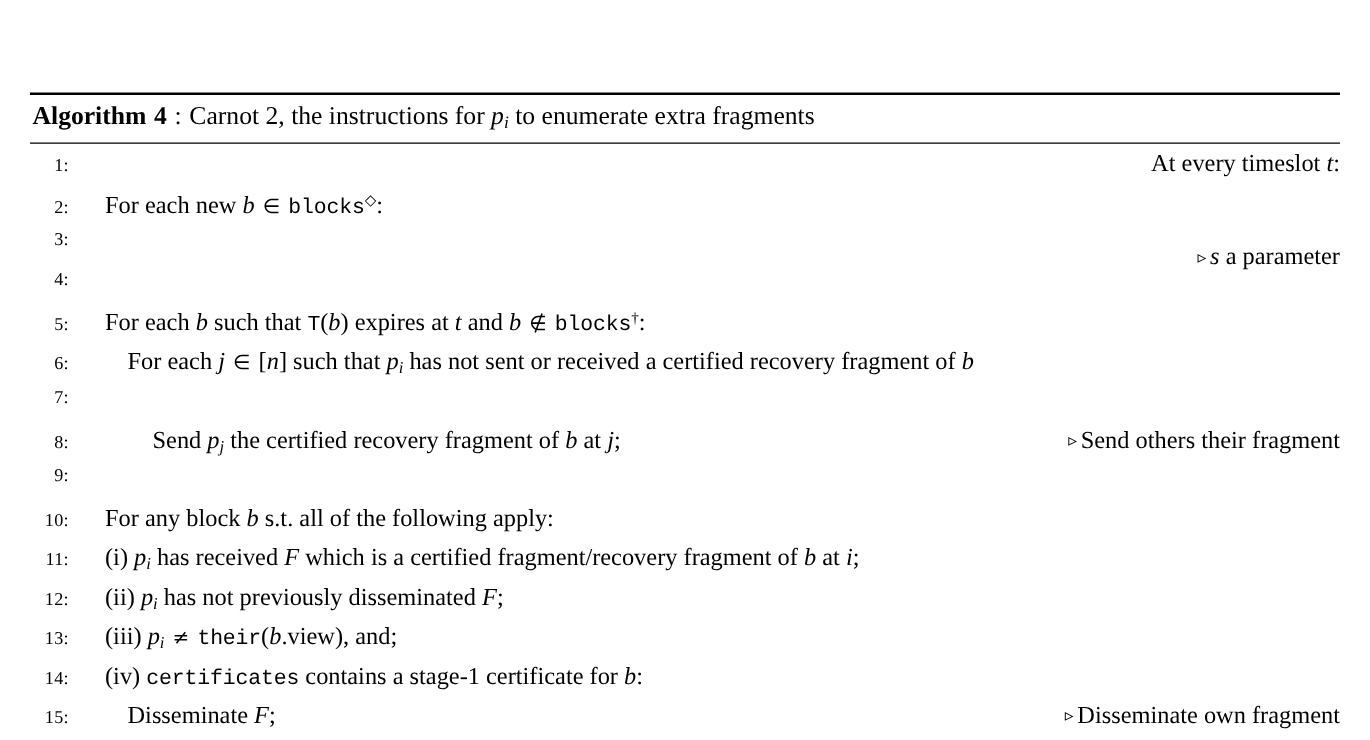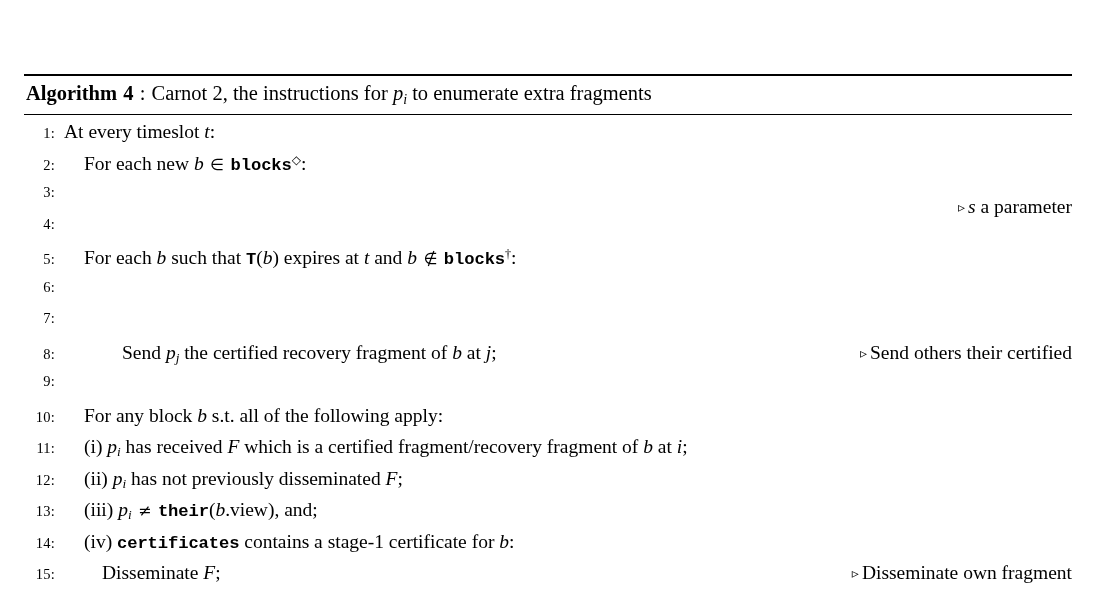--- a/index.html
+++ b/index.html
@@ -88,35 +88,34 @@
     top: 0;
     white-space: nowrap;
   }
   .tri {
     font-size: 14px;
     vertical-align: 0.06em;
     padding-right: 3px;
   }
 
   
-  .ind0 { padding-left: 0px; }
+  .ind0 { padding-left: 0px; justify-content: flex-end; }
   .ind1 { padding-left: 20px; }
   .ind2 { padding-left: 38px; }
   .ind3 { padding-left: 58px; }
 
   
   i.v {           
     font-family: "Liberation Serif", "DejaVu Serif", serif;
     font-style: italic;
   }
   .mono {         
     font-family: "Liberation Mono", "DejaVu Sans Mono", monospace;
     font-size: 0.88em;
     letter-spacing: -0.1px;
-    font-weight: bold;
   }
   sub.idx {
     font-family: "Liberation Serif", "DejaVu Serif", serif;
     font-style: italic;
     font-size: 0.68em;
     vertical-align: -0.26em;
     letter-spacing: 0;
   }
   sup.mk {
     font-size: 0.62em;
@@ -174,31 +173,34 @@
 
     <div class="line">
       <span class="lineno">5:</span>
       <span class="content ind1">
         <span class="text">For each&nbsp;<i class="v">b</i>&nbsp;such that&nbsp;<span class="mono">T</span>(<i class="v">b</i>) expires at&nbsp;<i class="v">t</i>&nbsp;and&nbsp;<i class="v">b</i>&nbsp;<span class="op">∉</span>&nbsp;<span class="mono">blocks</span><sup class="mk">†</sup>:</span>
       </span>
     </div>
 
     <div class="line">
       <span class="lineno">6:</span>
+      <span class="content ind2">
+        <span class="text">For each&nbsp;<i class="v">j</i>&nbsp;<span class="op">∈</span>&nbsp;[<i class="v">n</i>] such that&nbsp;<i class="v">p<sub class="idx">i</sub></i>&nbsp;has not sent or received a certified recovery fragment of&nbsp;<i class="v">b</i></span>
+      </span>
     </div>
 
     <div class="line">
       <span class="lineno">7:</span>
     </div>
 
     <div class="line">
       <span class="lineno">8:</span>
       <span class="content ind3">
         <span class="text">Send&nbsp;<i class="v">p<sub class="idx">j</sub></i>&nbsp;the certified recovery fragment of&nbsp;<i class="v">b</i>&nbsp;at&nbsp;<i class="v">j</i>;</span>
-        <span class="comment"><span class="tri">▹</span><span>Send others their certified</span></span>
+        <span class="comment"><span class="tri">▹</span><span>Send others their fragment</span></span>
       </span>
     </div>
 
     <div class="line">
       <span class="lineno">9:</span>
       <span class="content ind0">
         <span class="text"></span>
       </span>
     </div>
 

